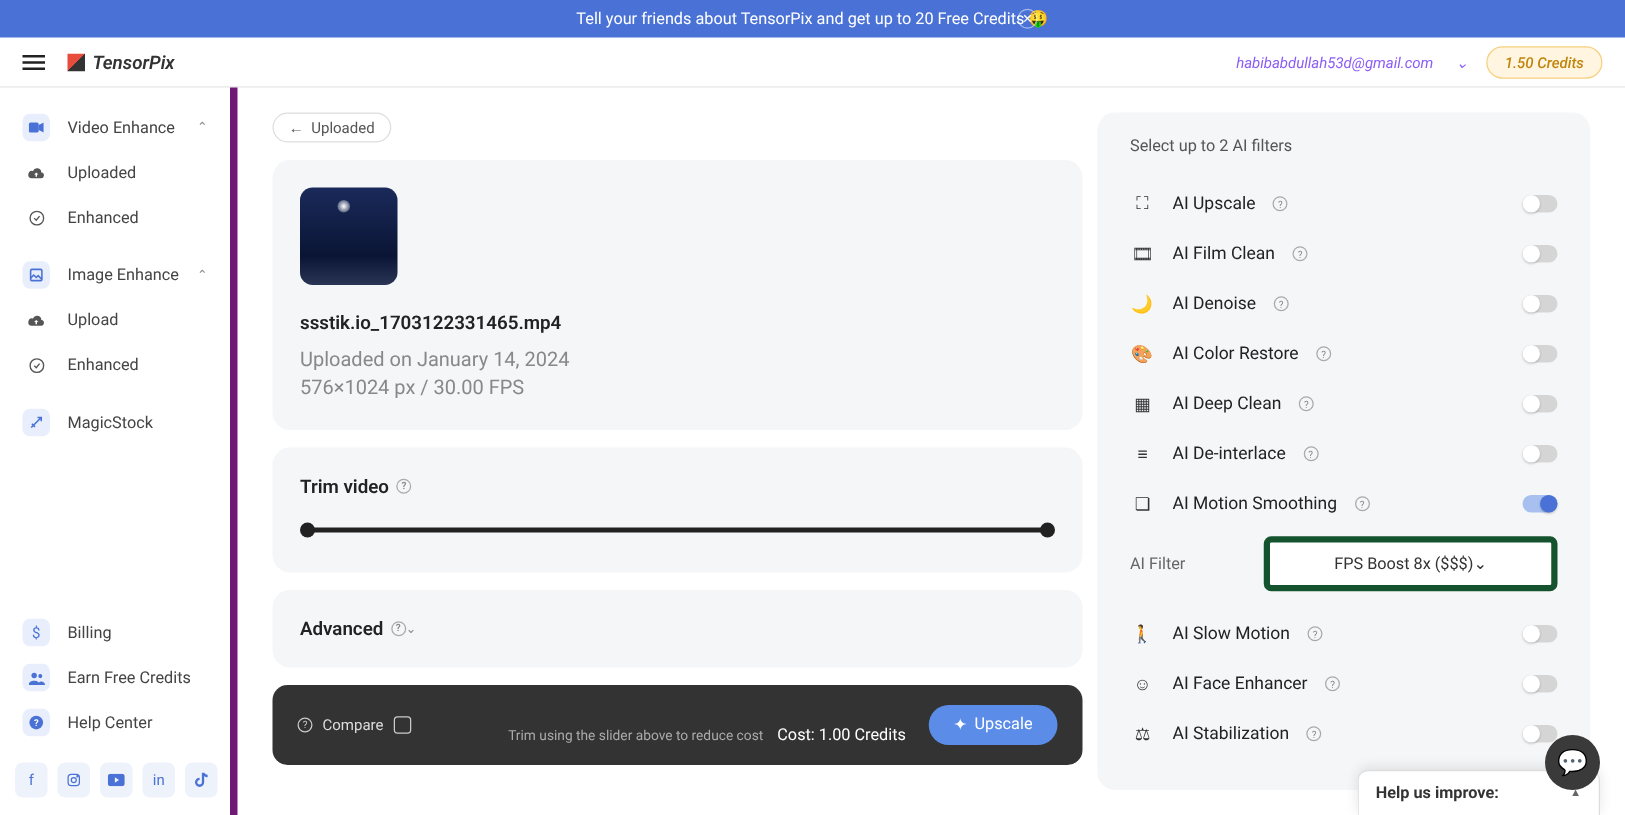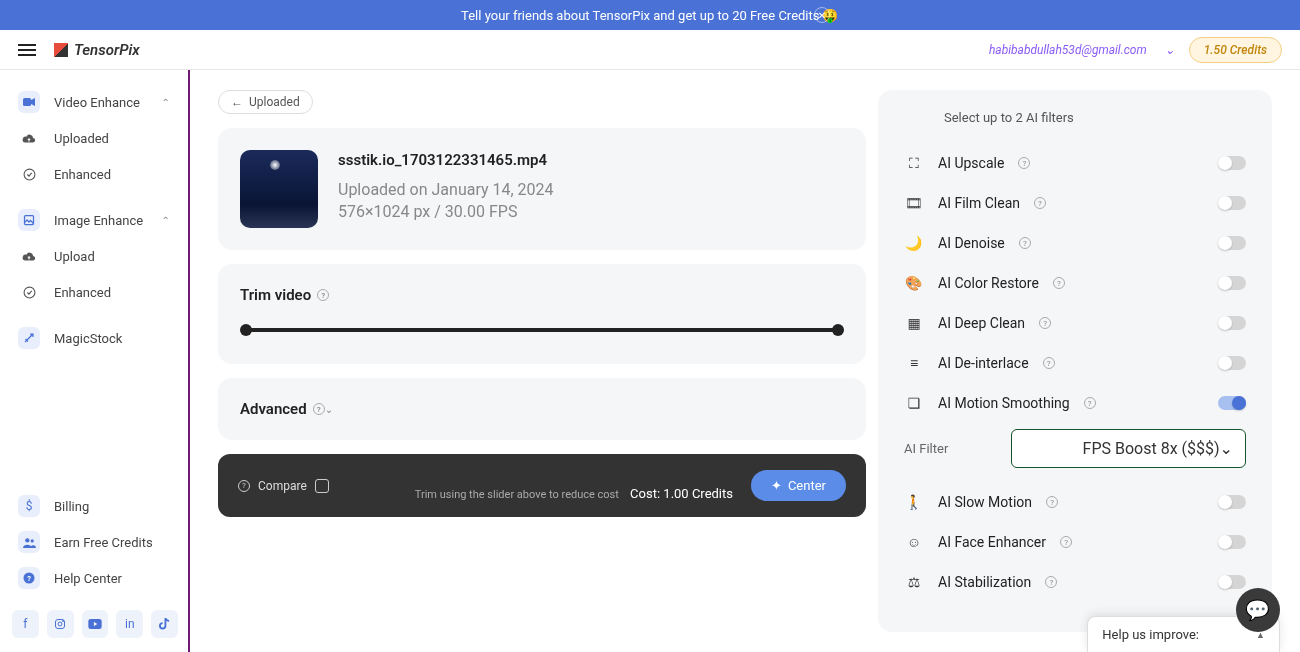--- a/index.html
+++ b/index.html
@@ -9,69 +9,69 @@
 .topbar { height: 40px; border-bottom: 1px solid #e6e6e6; display: flex; align-items: center; padding: 0 18px; justify-content: space-between; font-style: italic; }
 .topbar-left { display: flex; align-items: center; gap: 18px; }
 .hamburger { display: flex; flex-direction: column; gap: 3px; cursor: pointer; }
 .hamburger span { width: 18px; height: 2px; background: #222; display: block; }
 .logo { display: flex; align-items: center; gap: 6px; font-weight: 600; font-size: 15px; cursor: pointer; }
 .logo-mark { width: 14px; height: 14px; background: linear-gradient(135deg, #e74c3c 50%, #333 50%); }
 .topbar-right { display: flex; align-items: center; gap: 14px; }
 .user-email { font-size: 12px; color: #8b5cf6; display: flex; align-items: center; gap: 18px; cursor: pointer; }
 .credits-badge { background: #fff5e0; border: 1px solid #f5d080; color: #c0850c; font-size: 12px; padding: 5px 14px; border-radius: 15px; cursor: pointer; font-weight: 500; }
 .layout { display: flex; height: calc(100vh - 70px); }
-.sidebar { width: 190px; border-right: 2px solid #701a75; padding: 14px 10px; display: flex; flex-direction: column; }
+.sidebar { width: 190px; border-right: 6px solid #701a75; padding: 14px 10px; display: flex; flex-direction: column; }
 .sidebar-upper { flex: 1; }
 .nav-item { display: flex; align-items: center; padding: 7px 8px; border-radius: 6px; cursor: pointer; gap: 14px; font-size: 13px; color: #444; }
 .nav-item .nav-icon { width: 22px; height: 22px; border-radius: 6px; display: flex; align-items: center; justify-content: center; font-size: 12px; }
 .nav-icon.blue-bg { background: #e8eefb; color: #4a72d6; }
 .nav-item.expandable { justify-content: space-between; }
 .nav-item-inner { display: flex; align-items: center; gap: 14px; }
 .chevron { font-size: 10px; color: #888; }
 .nav-sub { padding-left: 0; }
 .nav-sub .nav-item { padding-left: 8px; }
 .nav-sub .nav-icon { background: transparent; color: #555; }
 .social-row { display: flex; gap: 8px; padding: 4px 0 0 2px; }
 .social-icon { width: 28px; height: 28px; background: #eef2fb; border-radius: 6px; display: flex; align-items: center; justify-content: center; color: #4a72d6; cursor: pointer; font-size: 12px; }
 .content { flex: 1; padding: 20px 28px; display: flex; gap: 12px; overflow: hidden; }
 .main-col { flex: 1; max-width: 660px; }
 .back-btn { border: 1px solid #ddd; background: #fff; border-radius: 14px; padding: 4px 12px; font-size: 12px; color: #555; display: inline-flex; align-items: center; gap: 6px; cursor: pointer; }
 .card { background: #f5f6f8; border-radius: 14px; padding: 22px; margin-top: 14px; }
-.video-info { display: flex; gap: 20px; }
+.video-info { display: flex; gap: 20px; flex-direction: column; }
 .thumbnail { width: 78px; height: 78px; background: linear-gradient(to bottom, #1a2a5a 0%, #0a1535 70%, #2a3555 100%); border-radius: 10px; position: relative; }
 .thumbnail::after { content: ""; position: absolute; top: 10px; left: 30px; width: 10px; height: 10px; background: radial-gradient(#fff, transparent); border-radius: 50%; }
 .video-meta .title { font-weight: 600; font-size: 15px; color: #222; margin-bottom: 8px; }
 .video-meta div { font-size: 16px; color: #888; line-height: 1.4; }
 .section-title { font-weight: 600; font-size: 15px; color: #222; display: flex; align-items: center; gap: 6px; }
 .info-circle { width: 12px; height: 12px; border: 1px solid #aaa; border-radius: 50%; display: inline-flex; align-items: center; justify-content: center; font-size: 8px; color: #888; }
 .slider-track { height: 4px; background: #222; border-radius: 2px; margin: 24px 4px 10px; position: relative; }
 .slider-handle { width: 12px; height: 12px; background: #222; border-radius: 50%; position: absolute; top: -4px; }
 .slider-handle.left { left: -4px; }
 .slider-handle.right { right: -4px; }
 .adv-row { display: flex; justify-content: flex-start; align-items: center; cursor: pointer; }
 .action-bar { background: #333; border-radius: 12px; padding: 16px 20px; margin-top: 14px; display: flex; align-items: center; justify-content: space-between; color: #ddd; font-size: 12px; }
 .ab-left { display: flex; align-items: center; gap: 8px; cursor: pointer; }
 .checkbox { width: 14px; height: 14px; border: 1.5px solid #ccc; border-radius: 3px; }
 .ab-right { display: flex; align-items: flex-end; gap: 18px; }
 .cost-text { font-size: 13px; color: #fff; }
 .cost-text .muted { color: #aaa; font-size: 11px; margin-right: 8px; }
 .enhance-btn { background: #5b8de8; color: #fff; border: none; padding: 8px 20px; border-radius: 18px; font-size: 13px; cursor: pointer; display: flex; align-items: center; gap: 6px; }
 .filters-col { width: 394px; background: #f5f6f8; border-radius: 14px; padding: 20px 26px; overflow-y: auto; }
-.filters-title { font-size: 13px; color: #555; margin-bottom: 18px; margin-left: 40px; }
+.filters-title { font-size: 13px; color: #555; margin-bottom: 18px; }
 .filter-row { display: flex; align-items: center; justify-content: space-between; padding: 10px 0; }
 .filter-left { display: flex; align-items: center; gap: 14px; font-size: 14px; color: #222; }
 .filter-icon { width: 20px; height: 20px; display: flex; align-items: center; justify-content: center; font-size: 14px; color: #333; }
 .toggle { width: 28px; height: 14px; background: #d5d5d5; border-radius: 7px; position: relative; cursor: pointer; }
 .toggle::after { content: ""; width: 14px; height: 14px; background: #fff; border-radius: 50%; position: absolute; top: 0; left: 0; box-shadow: 0 1px 2px rgba(0,0,0,0.2); }
 .toggle.on { background: #a8c0f0; }
 .toggle.on::after { left: 14px; background: #4a72d6; }
 .dropdown-row { display: flex; align-items: center; gap: 57px; margin: 6px 0 14px; }
 .dropdown-label { font-size: 13px; color: #666; width: 50px; }
-.dropdown { flex: 1; border: 1px solid #14532d; background: #fff; border-radius: 6px; padding: 9px 12px; font-size: 16px; display: flex; justify-content: flex-end; align-items: center; cursor: pointer; }
-.help-improve { position: fixed; bottom: 0; right: 20px; background: #fff; border: 1px solid #ddd; border-bottom: none; border-radius: 8px 8px 0 0; padding: 10px 80px 10px 14px; font-size: 13px; font-weight: 400; box-shadow: 0 -2px 10px rgba(0,0,0,0.1); cursor: pointer; display: flex; align-items: center; }
+.dropdown { flex: 1; border: 5px solid #14532d; background: #fff; border-radius: 6px; padding: 9px 12px; font-size: 13px; display: flex; justify-content: center; align-items: center; cursor: pointer; }
+.help-improve { position: fixed; bottom: 0; right: 20px; background: #fff; border: 1px solid #ddd; border-bottom: none; border-radius: 8px 8px 0 0; padding: 10px 80px 10px 14px; font-size: 13px; font-weight: 700; box-shadow: 0 -2px 10px rgba(0,0,0,0.1); cursor: pointer; display: flex; align-items: center; }
 .help-improve .tri { position: absolute; right: 14px; font-size: 9px; color: #666; }
 .chat-bubble { position: fixed; bottom: 20px; right: 20px; width: 44px; height: 44px; background: #3a3a3a; border-radius: 50%; z-index: 5; display: flex; align-items: center; justify-content: center; color: #fff; font-size: 20px; }
 .sep { height: 10px; }
 </style>
 </head>
 <body>
 
 <div class="banner">
   <span>Tell your friends about TensorPix and get up to 20 Free Credits 🤑</span>
   <span class="banner-close">✕</span>
@@ -269,21 +269,21 @@
           <span>Compare</span>
           <span class="checkbox"></span>
         </div>
         <div class="ab-right">
           <span class="cost-text">
             <span class="muted">Trim using the slider above to reduce cost</span>
             <span>Cost: 1.00 Credits</span>
           </span>
           <button class="enhance-btn">
             <span>✦</span>
-            <span>Center</span>
+            <span>Upscale</span>
           </button>
         </div>
       </div>
     </div>
 
     <div class="filters-col">
       <div class="filters-title">Select up to 2 AI filters</div>
 
       <div class="filter-row">
         <div class="filter-left">

